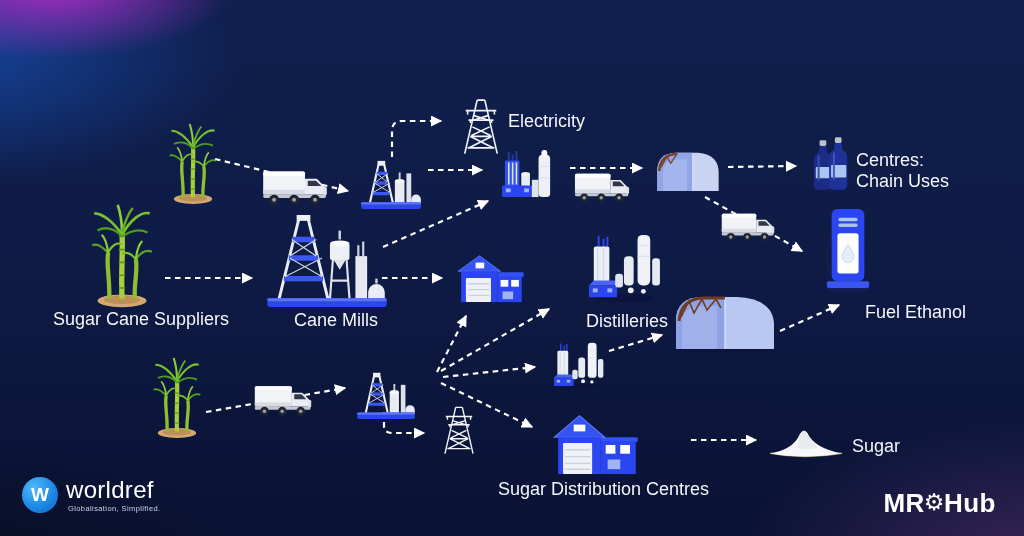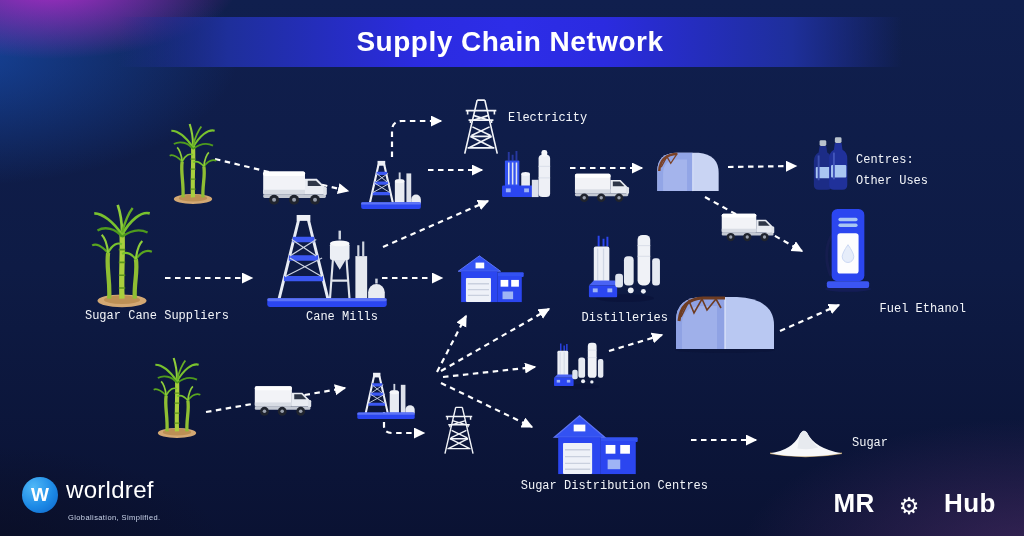--- a/index.html
+++ b/index.html
@@ -13,36 +13,36 @@
       radial-gradient(35% 30% at -2% 104%, rgba(10,14,36,0.9), rgba(10,14,36,0) 70%),
       linear-gradient(180deg,#101f4e 0%, #0e1b45 50%, #0a1233 100%);
   }
   #titlebar{
     position:absolute;left:118px;top:17px;width:784px;height:50px;
     display:flex;align-items:center;justify-content:center;
     background:linear-gradient(90deg, rgba(30,47,154,0) 0%, #1e2f9a 14%, #2b2be0 38%, #2d2de8 50%, #2b2be0 62%, #1e2f9a 86%, rgba(30,47,154,0) 100%);
     color:#ffffff;font-size:28px;font-weight:600;letter-spacing:0.5px;
   }
   .icon{position:absolute;}
-  .lbl{position:absolute;color:#f4f6fa;font-size:12px;white-space:nowrap;font-family:Liberation Mono, monospace;}
+  .lbl{position:absolute;color:#f4f6fa;font-size:18px;white-space:nowrap;}
   .lbl.center{text-align:right;}
   #lbl-ethanol-other{line-height:21px;}
   
   #worldref{position:absolute;left:22px;top:477px;display:flex;align-items:flex-start;}
   #worldref .globe{
     width:36px;height:36px;border-radius:50%;
     background:radial-gradient(circle at 32% 28%, #4fb8f7 0%, #1d8ae6 55%, #0b63c9 100%);
     display:flex;align-items:center;justify-content:center;
     color:#ffffff;font-weight:700;font-size:19px;
   }
   #worldref .wr-text{margin-left:8px;}
   #worldref .wr-name{color:#ffffff;font-size:24px;font-weight:400;letter-spacing:0.3px;line-height:26px;}
-  #worldref .wr-tag{color:#c9d3e8;font-size:7.5px;letter-spacing:0.4px;margin-top:10px;padding-left:2px;}
+  #worldref .wr-tag{color:#c9d3e8;font-size:7.5px;letter-spacing:0.4px;margin-top:1px;padding-left:2px;}
   
-  #mrohub{position:absolute;right:28px;top:488px;color:#ffffff;font-size:26px;font-weight:700;display:flex;align-items:flex-end;letter-spacing:0.5px;gap:25px;}
+  #mrohub{position:absolute;right:28px;top:488px;color:#ffffff;font-size:26px;font-weight:700;display:flex;align-items:flex-start;letter-spacing:0.5px;}
   #mrohub .gear{font-size:23px;font-weight:400;margin:0 -1px;transform:translateY(1px);display:inline-block;}
 </style>
 </head>
 <body>
 
 <div id="stage">
 
   <svg width="0" height="0" style="position:absolute" aria-hidden="true">
     <defs>
       <symbol id="sym-cane" viewBox="0 0 60 100">
@@ -230,23 +230,20 @@
       </symbol>
 
       <symbol id="sym-sugarpile" viewBox="0 0 82 36">
         <path d="M3,31 Q40,38 79,31" stroke="#caa96d" stroke-width="1.6" fill="none" opacity="0.9"></path>
         <path d="M3,31 Q26,28 34,12 Q38,4 42,9 Q50,26 79,31 Q58,34.5 40,34.5 Q20,34.5 3,31 Z" fill="#f7f8fa"></path>
         <path d="M34,12 Q38,4 42,9 Q47,19 54,25 Q44,28 32,26 Q33,19 34,12 Z" fill="#e7eaef"></path>
       </symbol>
     </defs>
   </svg>
 
-  <div id="titlebar">
-    <span>Supply Chain Network</span>
-  </div>
 
   <svg width="1024" height="536" style="position:absolute;left:0;top:0">
     <defs>
       <marker id="ah" markerWidth="7" markerHeight="6" refX="4.6" refY="2.5" orient="auto">
         <path d="M0,0 L5.2,2.5 L0,5 Z" fill="#ffffff"></path>
       </marker>
     </defs>
     <g stroke="#ffffff" stroke-width="2.2" fill="none" stroke-dasharray="5.5 4.5" marker-end="url(#ah)">
       <path d="M215,159 L348,191"></path>
       <path d="M392,157 L392,131 Q392,121 402,121 L441,121"></path>
@@ -334,21 +331,21 @@
   <svg class="icon" style="left:552px;top:412px" width="88" height="64">
       <use href="#sym-distribution"></use>
     </svg>
   <svg class="icon" style="left:766px;top:424px" width="80" height="34">
       <use href="#sym-sugarpile"></use>
     </svg>
 
   <div class="lbl" style="left:508px;top:111px">Electricity</div>
   <div class="lbl" id="lbl-ethanol-other" style="left:856px;top:150px">
     <div>Centres:</div>
-    <div>Other Uses</div>
+    <div>Chain Uses</div>
   </div>
   <div class="lbl center" style="left:846px;top:302px;width:120px">Fuel Ethanol</div>
   <div class="lbl center" style="left:29px;top:309px;width:200px">Sugar Cane Suppliers</div>
   <div class="lbl center" style="left:274px;top:310px;width:104px">Cane Mills</div>
   <div class="lbl center" style="left:564px;top:311px;width:104px">Distilleries</div>
   <div class="lbl center" style="left:498px;top:479px;width:210px">Sugar Distribution Centres</div>
   <div class="lbl" style="left:852px;top:436px">Sugar</div>
 
   <div id="worldref">
     <div class="globe">

